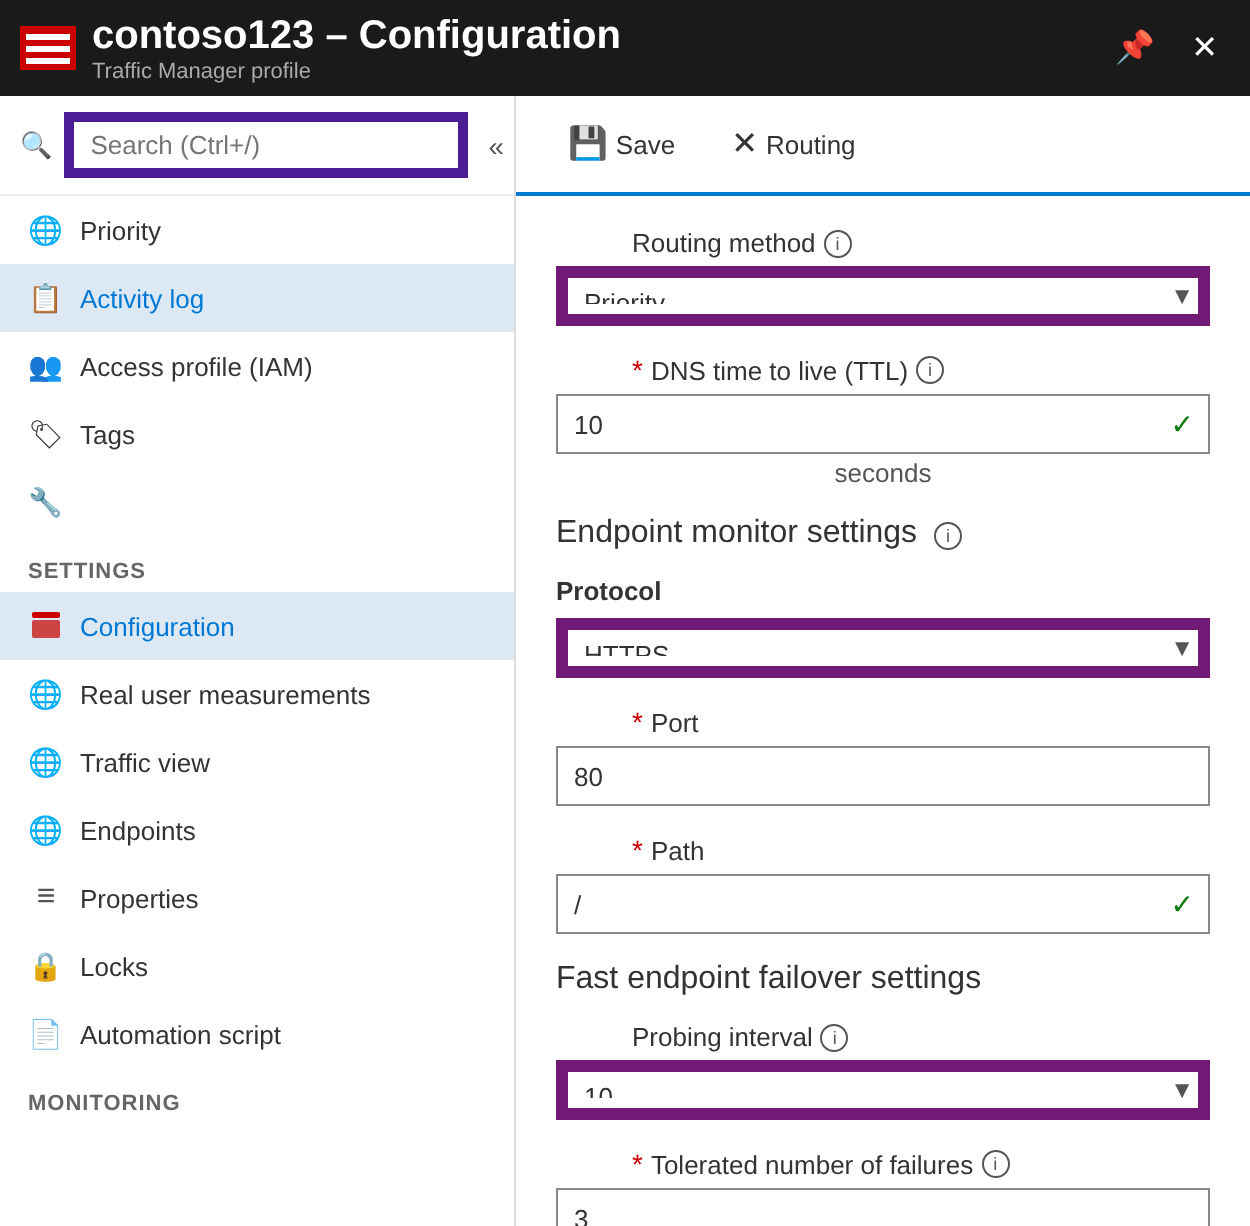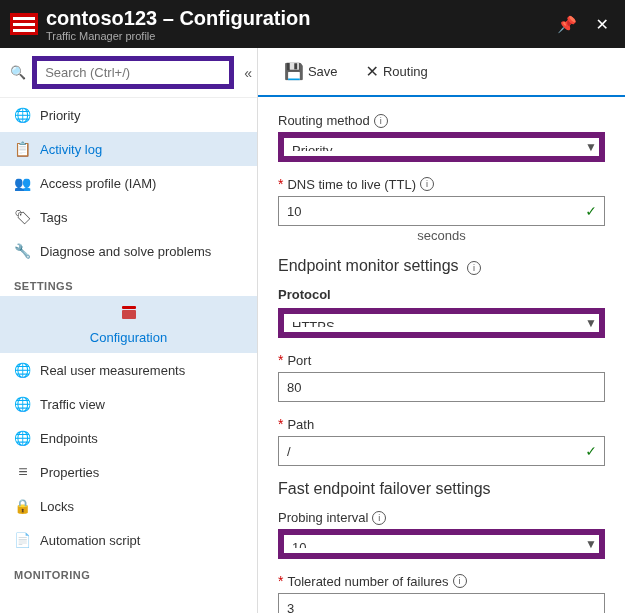--- a/index.html
+++ b/index.html
@@ -18,34 +18,34 @@
 
     .main-area { display: flex; flex: 1; overflow: hidden; }
 
     
     .sidebar { width: 258px; background: #fff; border-right: 1px solid #ddd; display: flex; flex-direction: column; overflow-y: auto; flex-shrink: 0; }
     .search-bar { padding: 8px 10px; border-bottom: 1px solid #eee; display: flex; align-items: center; gap: 6px; }
     .search-input { border: 5px solid #4c1d95; padding: 4px 8px; font-size: 13px; flex: 1; color: #666; }
     .collapse-btn { background: none; border: none; cursor: pointer; font-size: 14px; color: #555; padding: 2px 4px; }
     .nav-section { padding: 0; }
     .nav-item { display: flex; align-items: center; padding: 8px 14px; cursor: pointer; font-size: 13px; color: #333; gap: 8px; }
-    .nav-item.active { background: #dce9f5; color: #0078d4; flex-direction: column; }
+    .nav-item.active { background: #dce9f5; color: #0078d4; }
     .nav-icon { width: 18px; height: 18px; flex-shrink: 0; display: flex; align-items: center; justify-content: center; font-size: 14px; }
     .section-label { font-size: 11px; font-weight: 700; color: #666; padding: 12px 14px 4px; text-transform: uppercase; letter-spacing: 0.5px; }
 
     
     .content { flex: 1; overflow-y: auto; background: #fff; }
     .toolbar { display: flex; align-items: center; gap: 16px; padding: 10px 20px; border-bottom: 2px solid #0078d4; }
     .toolbar-btn { display: flex; align-items: center; gap: 4px; background: none; border: none; cursor: pointer; font-size: 13px; color: #333; padding: 4px 6px; }
     .save-icon { font-size: 16px; color: #333; }
     .discard-icon { font-size: 16px; color: #333; }
 
     .form-area { padding: 16px 20px; }
     .field-group { margin-bottom: 14px; }
-    .field-label { font-size: 13px; color: #333; margin-bottom: 4px; display: flex; align-items: center; gap: 4px; }
+    .field-label { font-size: 13px; color: #333; margin-bottom: 4px; display: flex; align-items: center; gap: 4px; margin-left: 38px; }
     .required-star { color: #c00; font-size: 14px; }
     .info-icon { width: 14px; height: 14px; border-radius: 50%; border: 1px solid #555; display: inline-flex; align-items: center; justify-content: center; font-size: 9px; color: #555; cursor: help; }
     .select-wrapper { position: relative; }
     .select-box { width: 100%; border: 6px solid #701a75; padding: 5px 30px 5px 8px; font-size: 13px; appearance: none; background: #fff; color: #333; cursor: pointer; height: 30px; }
     .select-arrow { position: absolute; right: 8px; top: 50%; transform: translateY(-50%); font-size: 12px; color: #555; pointer-events: none; }
     .input-wrapper { position: relative; }
     .text-input { width: 100%; border: 1px solid #888; padding: 5px 30px 5px 8px; font-size: 13px; color: #333; height: 30px; }
     .input-check { position: absolute; right: 8px; top: 50%; transform: translateY(-50%); color: #107c10; font-size: 14px; }
     .field-suffix { text-align: center; font-size: 13px; color: #555; margin-top: 2px; }
 
@@ -90,21 +90,20 @@
         <div class="nav-item">
           <span class="nav-icon">👥</span>
           <span>Access profile (IAM)</span>
         </div>
         <div class="nav-item">
           <span class="nav-icon">🏷</span>
           <span>Tags</span>
         </div>
         <div class="nav-item">
           <span class="nav-icon">🔧</span>
-          <span>Diagnose and solve problems</span>
         </div>
       </div>
 
       <div class="section-label">SETTINGS</div>
       <div class="nav-section">
         <div class="nav-item active" style="background:#dce9f5;color:#0078d4;">
           <span class="nav-icon">
             <svg width="16" height="16" viewBox="0 0 16 16">
                 <rect x="1" y="1" width="14" height="3" fill="#c00" rx="1"></rect>
                 <rect x="1" y="5" width="14" height="9" fill="#c44" rx="1"></rect>

